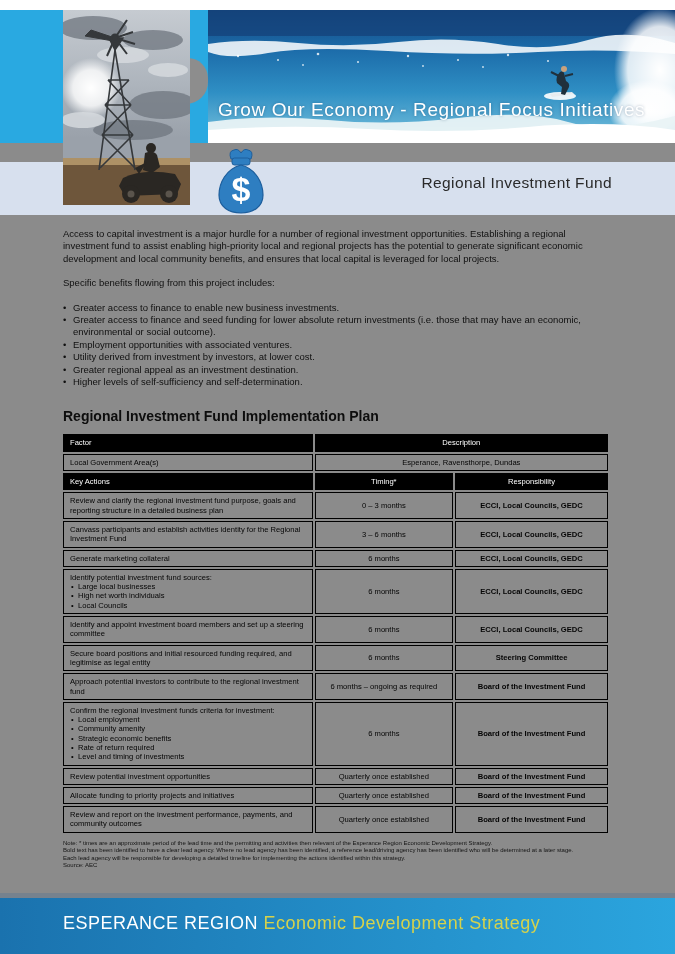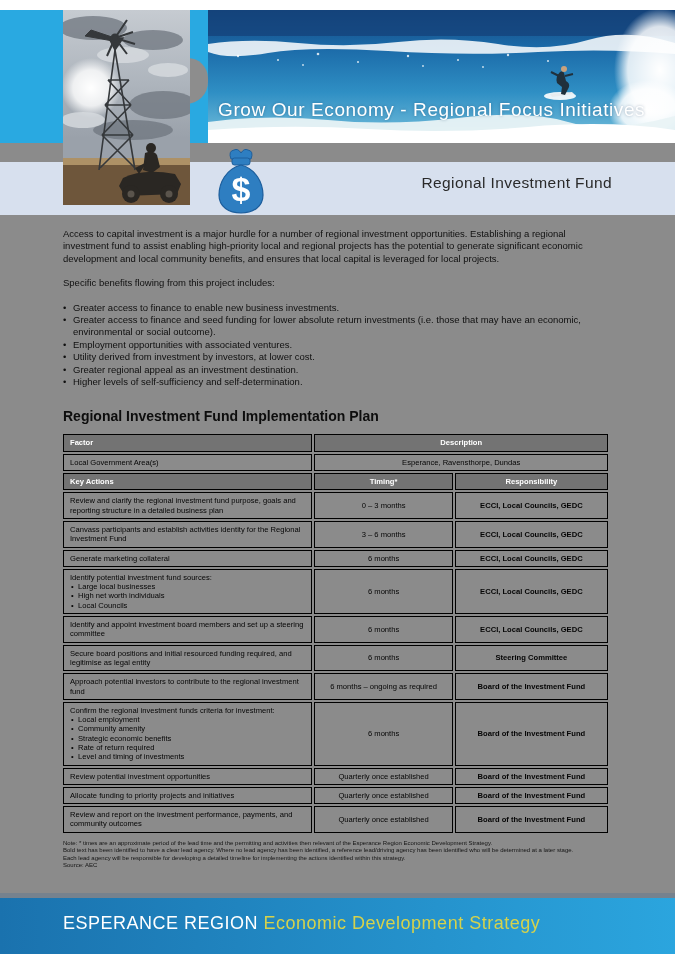--- a/index.html
+++ b/index.html
@@ -26,21 +26,21 @@
   .content p{margin:0 0 12px;font-size:9.5px;line-height:12.4px;color:#101010;}
   .benefits{margin:0;padding:0;list-style:none;}
   .benefits li{font-size:9.5px;line-height:12.4px;padding-left:10px;position:relative;color:#101010;}
   .benefits li::before{content:"•";position:absolute;left:0;}
   .plan-heading{margin:20px 0 8px;font-size:14px;font-weight:bold;color:#0d0d0d;}
 
   
   table.plan{border-collapse:separate;border-spacing:2px;width:549px;margin-left:-2px;}
   table.plan td,table.plan th{border:1px solid #000;font-size:7.6px;line-height:9.3px;
         padding:3px 6px;vertical-align:middle;}
-  .th-blue{background:#737373;color:#fff;font-weight:bold;}
+  .th-blue{background:#000000;color:#fff;font-weight:normal;}
   .cell-gray{background:#8B8B8B;color:#050505;}
   .c{text-align:center;}
   .l{text-align:left;}
   .b{font-weight:bold;}
   .cell-bullets div{padding-left:8px;position:relative;}
   .cell-bullets div::before{content:"•";position:absolute;left:1px;}
 
   .notes{margin-top:5px;font-size:6px;line-height:7.4px;color:#151515;}
 
   

